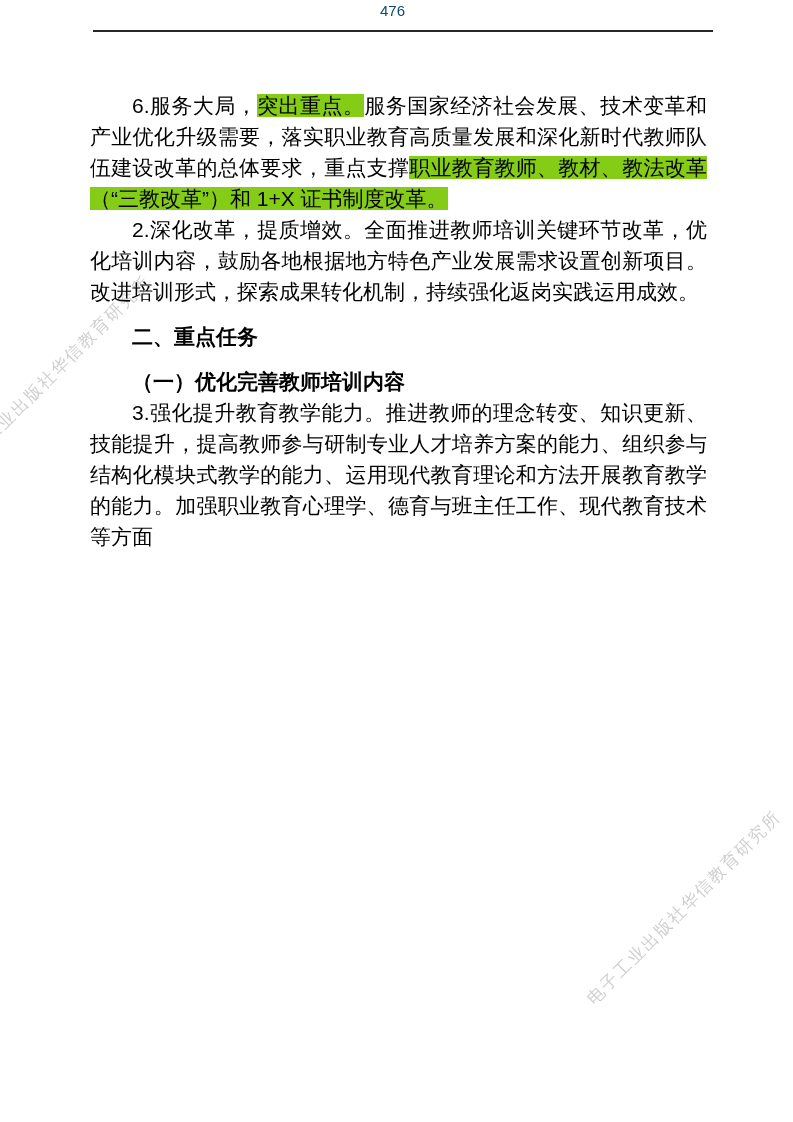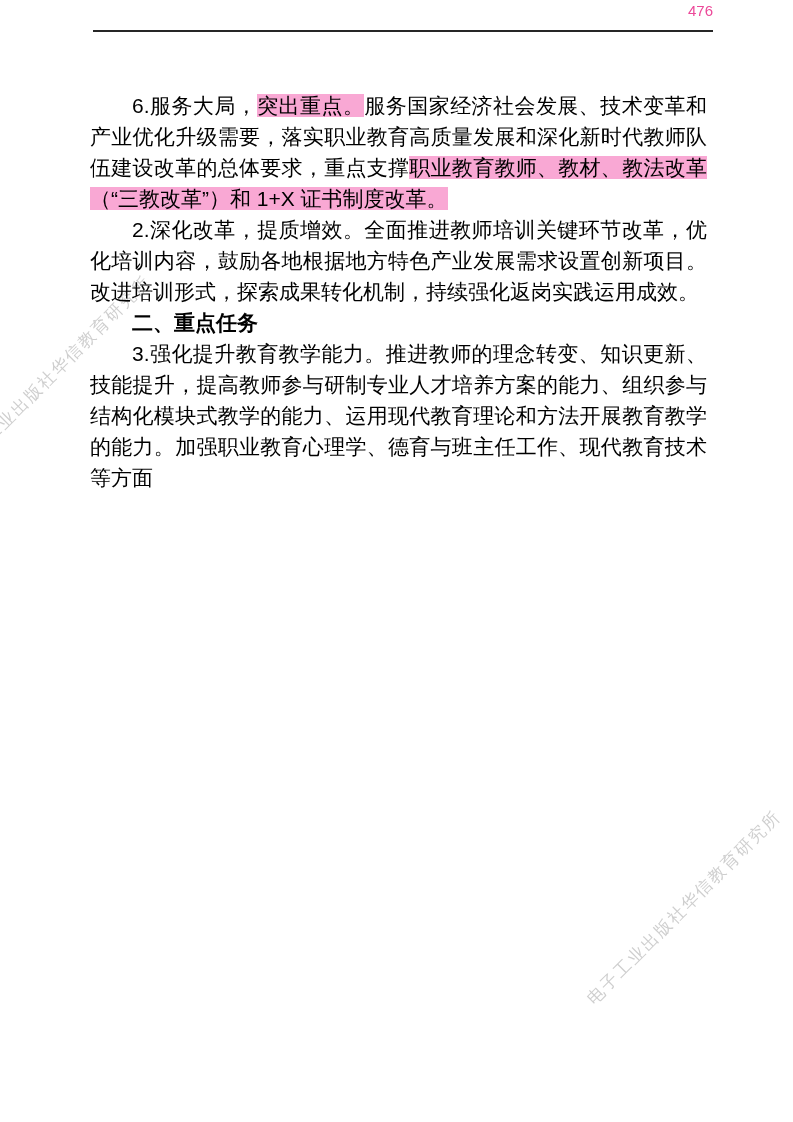--- a/index.html
+++ b/index.html
@@ -14,23 +14,24 @@
     height: 1122px;
     background: #ffffff;
     overflow: hidden;
     color: #000000;
   }
   .pagenum {
     position: absolute;
     top: 2px;
     left: 0;
     width: 713px;
-    text-align: right;
+    text-align: center;
     font-size: 15px;
-    color: #ec4899;
+    color: #0c4a6e;
+    padding-left: 36px;
   }
   .rule {
     position: absolute;
     top: 30px;
     left: 93px;
     width: 620px;
     height: 2px;
     background: #262626;
   }
   .content {
@@ -44,23 +45,24 @@
     font-size: 21px;
     line-height: 31px;
     text-indent: 2em;
     text-align: justify;
     font-weight: 400;
     color: #000000;
   }
   h2.heading {
     font-weight: 700;
     text-align: left;
+    margin-top: 14px;
   }
   .hl {
-    background: #f9a8d4;
+    background: #84cc16;
   }
   .watermark {
     position: absolute;
     white-space: nowrap;
     font-size: 17px;
     letter-spacing: 2px;
     color: rgba(125, 125, 125, 0.38);
     transform: rotate(-45deg);
     transform-origin: left center;
     pointer-events: none;
@@ -75,15 +77,16 @@
 
 <div class="page">
   <div class="pagenum">476</div>
   <div class="rule"></div>
   <div class="watermark wm1">电子工业出版社华信教育研究所</div>
   <div class="watermark wm2">电子工业出版社华信教育研究所</div>
   <div class="content">
       <p class="para"><span>6.服务大局，</span><span class="hl">突出重点。</span><span>服务国家经济社会发展、技术变革和产业优化升级需要，落实职业教育高质量发展和深化新时代教师队伍建设改革的总体要求，重点支撑</span><span class="hl">职业教育教师、教材、教法改革（“三教改革”）和 1+X 证书制度改革。</span></p>
       <p class="para"><span>2.深化改革，提质增效。全面推进教师培训关键环节改革，优化培训内容，鼓励各地根据地方特色产业发展需求设置创新项目。改进培训形式，探索成果转化机制，持续强化返岗实践运用成效。</span></p>
       <h2 class="heading"><span>二、重点任务</span></h2>
+      <h2 class="heading"><span>（一）优化完善教师培训内容</span></h2>
       <p class="para"><span>3.强化提升教育教学能力。推进教师的理念转变、知识更新、技能提升，提高教师参与研制专业人才培养方案的能力、组织参与结构化模块式教学的能力、运用现代教育理论和方法开展教育教学的能力。加强职业教育心理学、德育与班主任工作、现代教育技术等方面</span></p>
     </div>
 </div>
 
 </body></html>

